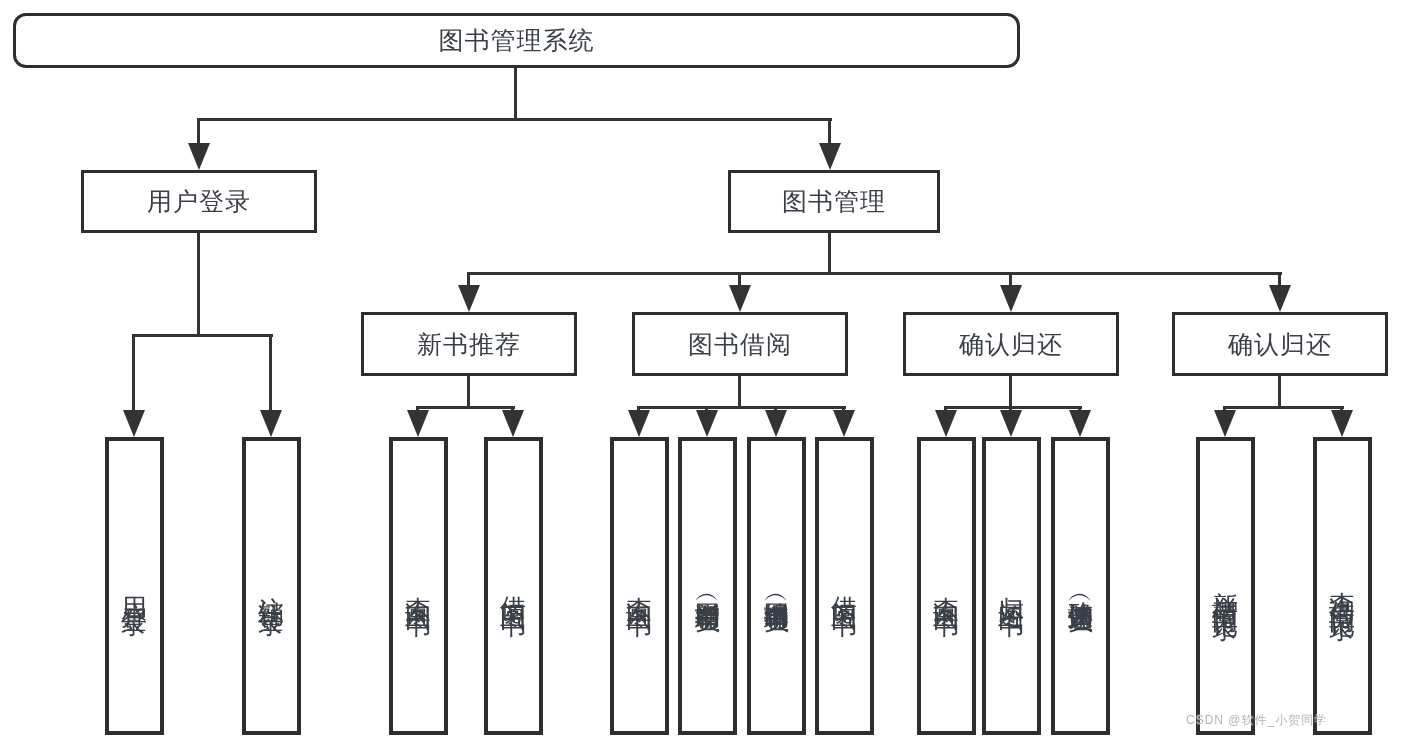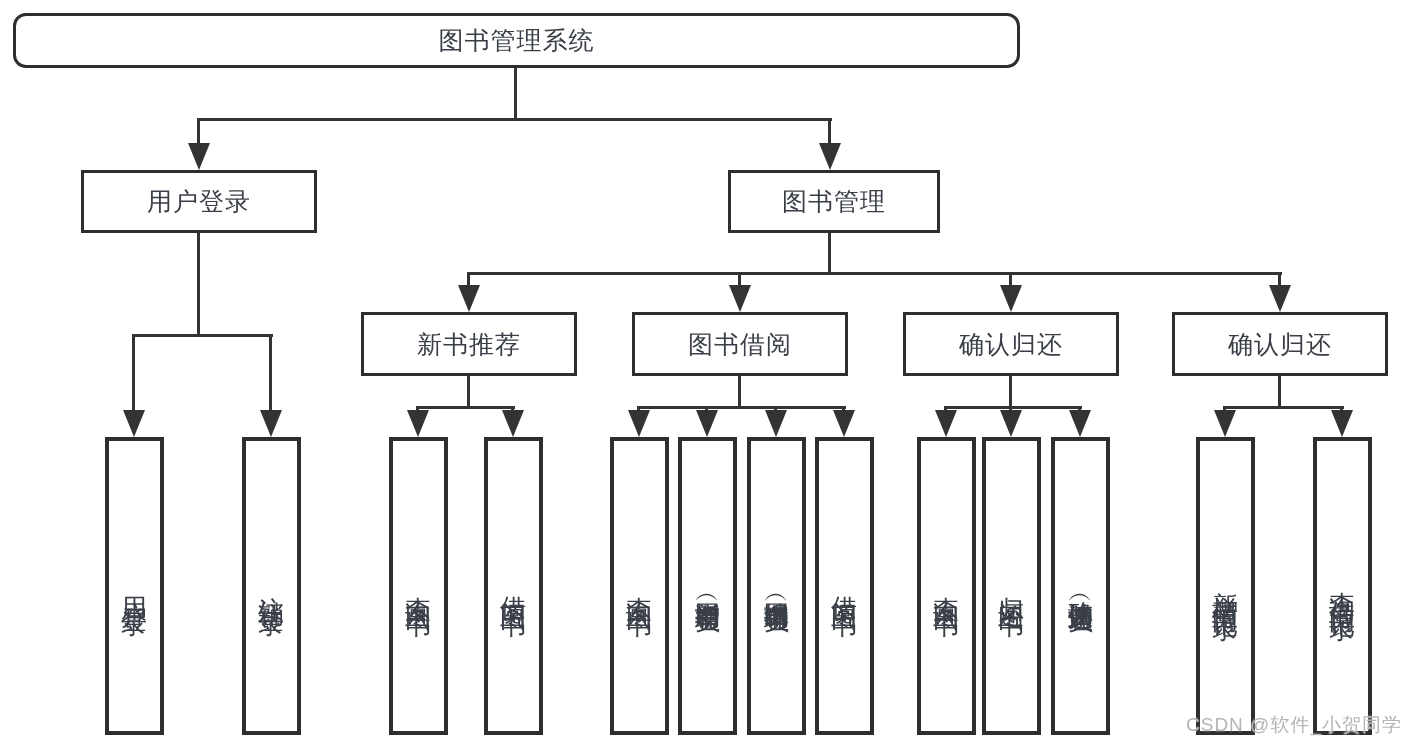--- a/index.html
+++ b/index.html
@@ -40,21 +40,21 @@
   .hline{height:3px;}
   .vline{width:3px;}
   .arrowhead{
     position:absolute;width:0;height:0;z-index:1;
     border-left:11px solid transparent;
     border-right:11px solid transparent;
     border-top:27px solid var(--line);
   }
   .watermark{
     position:absolute;left:1186px;top:712px;z-index:5;
-    font-size:19px;color:var(--watermark);letter-spacing:1px;
+    font-size:12px;color:var(--watermark);letter-spacing:1px;
     text-shadow:0 0 2px #fff;white-space:nowrap;
   }
 </style>
 </head>
 <body>
 
 <div class="canvas">
 
   <div class="node" style="left:13px;top:13px;width:1007px;height:55px;border-radius:13px;">
     <span>图书管理系统</span>

